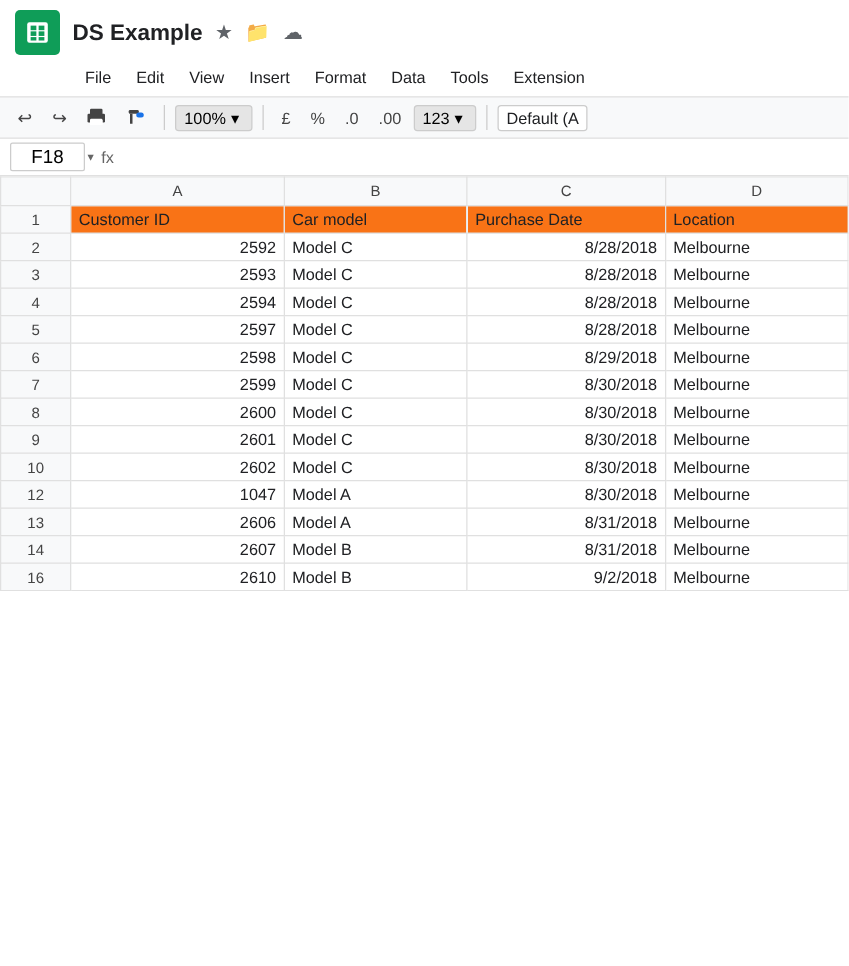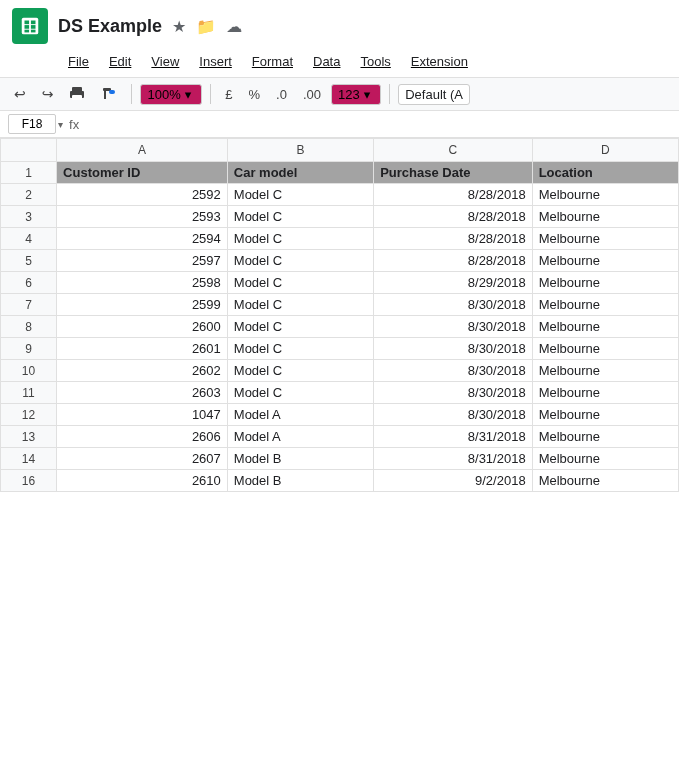--- a/index.html
+++ b/index.html
@@ -35,21 +35,20 @@
       color: #5f6368;
     }
     .title-icons span { font-size: 16px; cursor: pointer; }
 
     
     .menu-bar {
       display: flex;
       align-items: center;
       padding: 2px 12px 4px 60px;
       gap: 4px;
-      text-decoration: underline;
     }
     .menu-item {
       padding: 4px 8px;
       font-size: 13px;
       color: #202124;
       cursor: pointer;
       border-radius: 3px;
     }
 
     
@@ -73,21 +72,21 @@
     }
     .toolbar-divider { width: 1px; height: 20px; background: #ccc; margin: 0 4px; }
     .zoom-selector {
       display: flex;
       align-items: center;
       border: 1px solid #ccc;
       border-radius: 3px;
       padding: 2px 6px;
       font-size: 13px;
       cursor: pointer;
-      background: #be185d;
+      background: #e5e5e5;
     }
     .zoom-selector span { margin-right: 4px; }
     .currency-btn {
       padding: 4px 6px;
       cursor: pointer;
       color: #444;
       font-size: 13px;
     }
     .format-label {
       padding: 2px 6px;
@@ -104,22 +103,22 @@
       display: flex;
       align-items: center;
       padding: 3px 8px;
       border-bottom: 1px solid #e0e0e0;
       gap: 6px;
     }
     .cell-ref-box {
       border: 1px solid #ccc;
       border-radius: 2px;
       padding: 2px 6px;
-      font-size: 12px;
-      width: 48px;
+      font-size: 15px;
+      width: 60px;
       text-align: center;
       background: #fff;
     }
     .cell-ref-dropdown {
       font-size: 10px;
       color: #666;
       cursor: pointer;
     }
     .fx-label {
       color: #666;
@@ -175,22 +174,22 @@
       overflow: hidden;
     }
     .cell-bold {
       font-weight: 700;
     }
     .cell-right { text-align: right; margin-top: 24px; }
     .cell-left { text-align: left; }
 
     
     .header-row .cell {
-      background: #a3a3a3;
-      font-weight: 700;
+      background: #f97316;
+      font-weight: 400;
     }
   </style>
 </head>
 <body>
 
 <div class="title-bar">
   <div class="app-icon">
     <svg viewBox="0 0 24 24" fill="none">
       <rect x="3" y="3" width="18" height="18" rx="2" fill="white"></rect>
       <rect x="6" y="6" width="5" height="4" fill="#0f9d58"></rect>
@@ -349,27 +348,20 @@
           <td class="cell cell-left">Melbourne</td>
         </tr>
         <tr>
           <td class="row-num">10</td>
           <td class="cell cell-right">2602</td>
           <td class="cell cell-left">Model C</td>
           <td class="cell cell-right">8/30/2018</td>
           <td class="cell cell-left">Melbourne</td>
         </tr>
         <tr>
-          <td class="row-num">11</td>
-          <td class="cell cell-right">2603</td>
-          <td class="cell cell-left">Model C</td>
-          <td class="cell cell-right">8/30/2018</td>
-          <td class="cell cell-left">Melbourne</td>
-        </tr>
-        <tr>
           <td class="row-num">12</td>
           <td class="cell cell-right">1047</td>
           <td class="cell cell-left">Model A</td>
           <td class="cell cell-right">8/30/2018</td>
           <td class="cell cell-left">Melbourne</td>
         </tr>
         <tr>
           <td class="row-num">13</td>
           <td class="cell cell-right">2606</td>
           <td class="cell cell-left">Model A</td>

